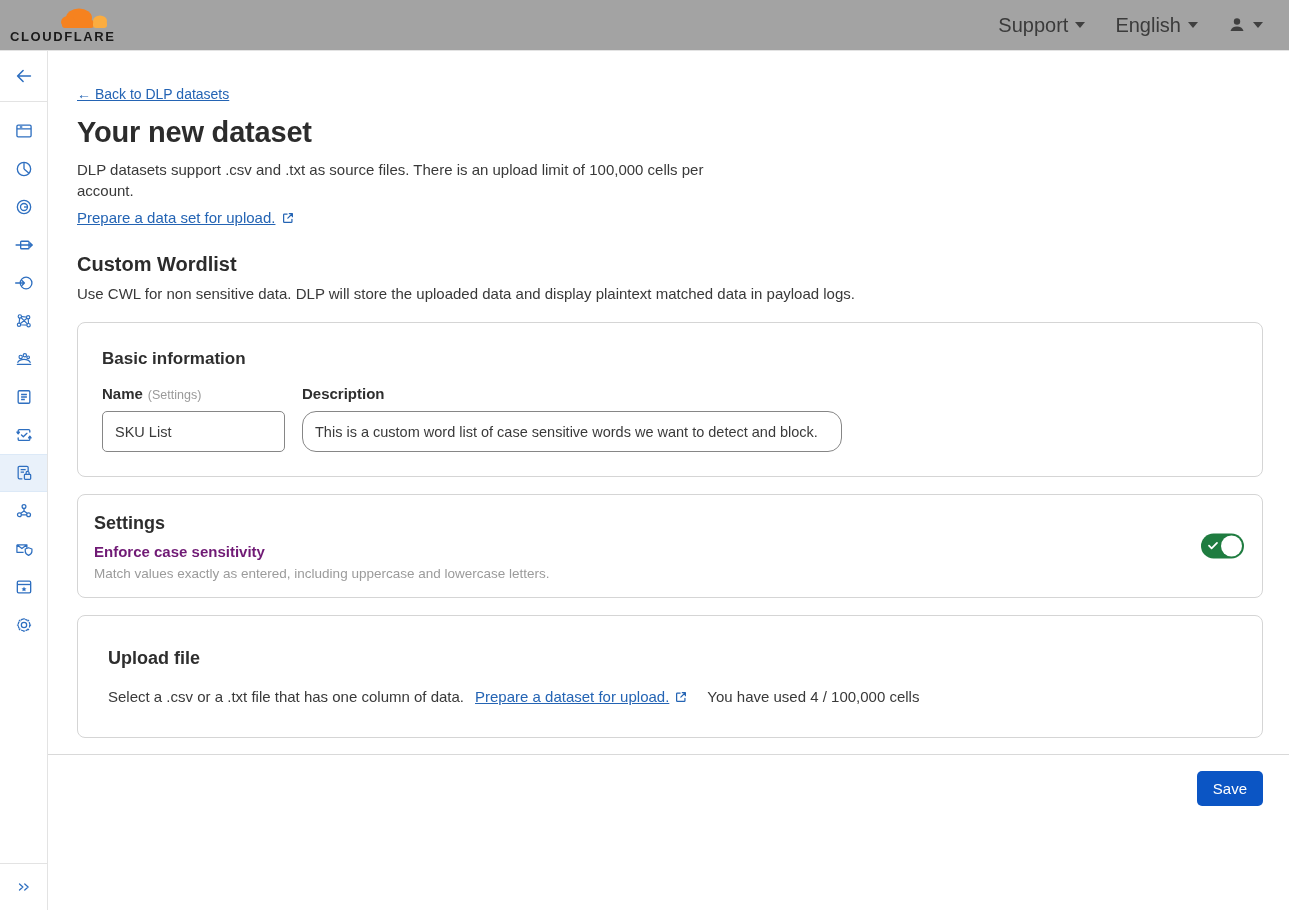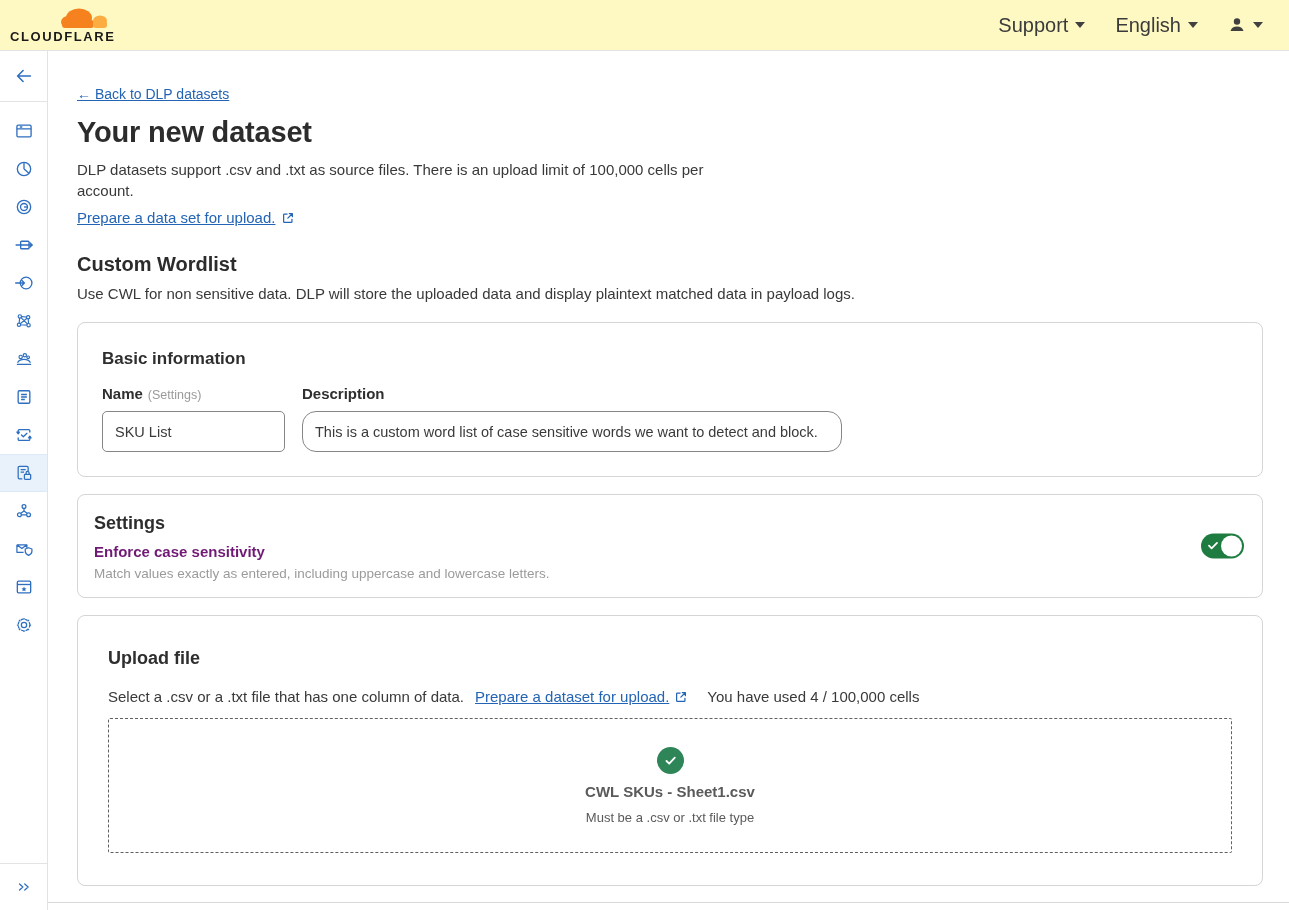--- a/index.html
+++ b/index.html
@@ -5,21 +5,21 @@
   * { box-sizing: border-box; }
   html,body { margin:0; padding:0; }
   body {
     width:1289px; height:910px; position:relative; overflow:hidden;
     background:#ffffff; font-family:"Liberation Sans", sans-serif; color:#323232;
   }
   svg { display:block; }
 
   
   .header {
-    position:absolute; top:0; left:0; right:0; height:51px; background:#fef9c3;
+    position:absolute; top:0; left:0; right:0; height:51px; background:#a3a3a3;
     border-bottom:1px solid #e3e3e3; display:flex; align-items:center;
     justify-content:space-between; padding:0 26px 0 10px; z-index:3;
   }
   .logo { position:relative; width:110px; height:46px; cursor:pointer; }
   .logo-cloud { position:absolute; left:48px; top:3px; }
   .brand { position:absolute; left:0px; top:27px; font-size:13px; font-weight:bold;
     letter-spacing:1.6px; color:#1b1b1b; }
   .header-right { display:flex; align-items:center; gap:30px; font-size:20px; color:#3b3b3b; }
   .dropdown { display:flex; align-items:center; gap:7px; cursor:pointer; }
   .caret { width:0; height:0; border-left:5px solid transparent; border-right:5px solid transparent;
@@ -296,29 +296,20 @@
       <span>Select a .csv or a .txt file that has one column of data.</span>
       <a class="link" style="display:inline-flex;align-items:center;gap:5px;">
         <span>Prepare a dataset for upload.</span>
         <svg width="14" height="14" viewBox="0 0 16 16" fill="none" stroke="#2464b4" stroke-width="1.4" stroke-linecap="round" stroke-linejoin="round">
           <path d="M7 3.5H3.8a.8.8 0 0 0-.8.8v7.9c0 .4.4.8.8.8h7.9c.4 0 .8-.4.8-.8V9.5"></path>
           <path d="M9.5 3h3.5v3.5M12.8 3.2L7.8 8.2"></path>
         </svg>
       </a>
       <span class="usage">You have used 4 / 100,000 cells</span>
     </div>
-    <div class="dropzone">
-      <div class="dz-check">
-        <svg width="13" height="13" viewBox="0 0 13 13" fill="none" stroke="#ffffff" stroke-width="1.8" stroke-linecap="round" stroke-linejoin="round">
-          <path d="M2.5 7l2.7 2.7L10.8 3.6"></path>
-        </svg>
-      </div>
-      <div class="dz-name">CWL SKUs - Sheet1.csv</div>
-      <div class="dz-hint">Must be a .csv or .txt file type</div>
-    </div>
   </div>
 
   
   <div class="footer">
 
     <button class="save">Save</button>
   </div>
 
 </div>
 

